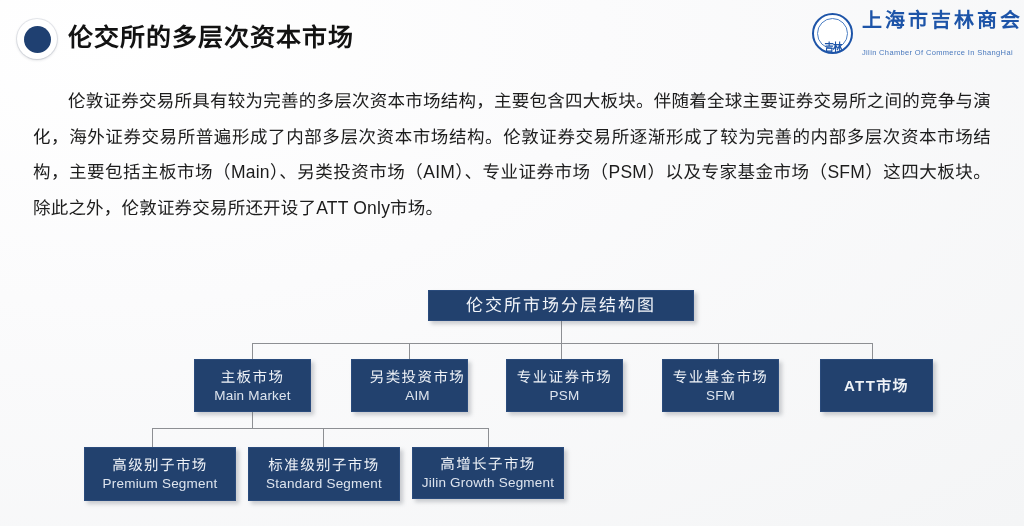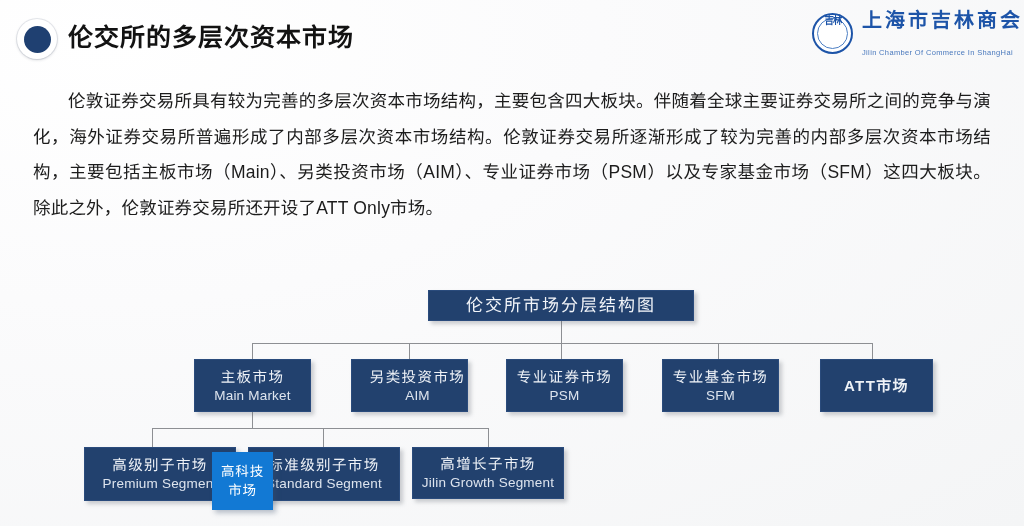--- a/index.html
+++ b/index.html
@@ -75,21 +75,21 @@
     gap: 9px;
   }
   .brand-seal {
     position: relative;
     width: 37px;
     height: 37px;
     border-radius: 50%;
     border: 2px solid #1d54a8;
     background: #ffffff;
     display: flex;
-    align-items: flex-start;
+    align-items: flex-end;
     justify-content: center;
     font-family: Liberation Serif, serif;
   }
   .brand-seal::after {
     content: "";
     position: absolute;
     left: 3px; top: 3px; right: 3px; bottom: 3px;
     border-radius: 50%;
     border: 1px solid #4d7fc4;
   }
@@ -278,19 +278,15 @@
     <div class="node" style="left:248px; top:171px; width:152px; height:54px;">
       <span class="cn">标准级别子市场</span>
       <span class="en">Standard Segment</span>
     </div>
 
     <div class="node" style="left:412px; top:171px; width:152px; height:52px;">
       <span class="cn">高增长子市场</span>
       <span class="en">Jilin Growth Segment</span>
     </div>
 
-    <div class="node highlight" style="left:212px; top:176px; width:61px; height:58px;">
-      <span class="cn">高科技</span>
-      <span class="cn">市场</span>
-    </div>
 
   </div>
 </div>
 
 </body></html>

